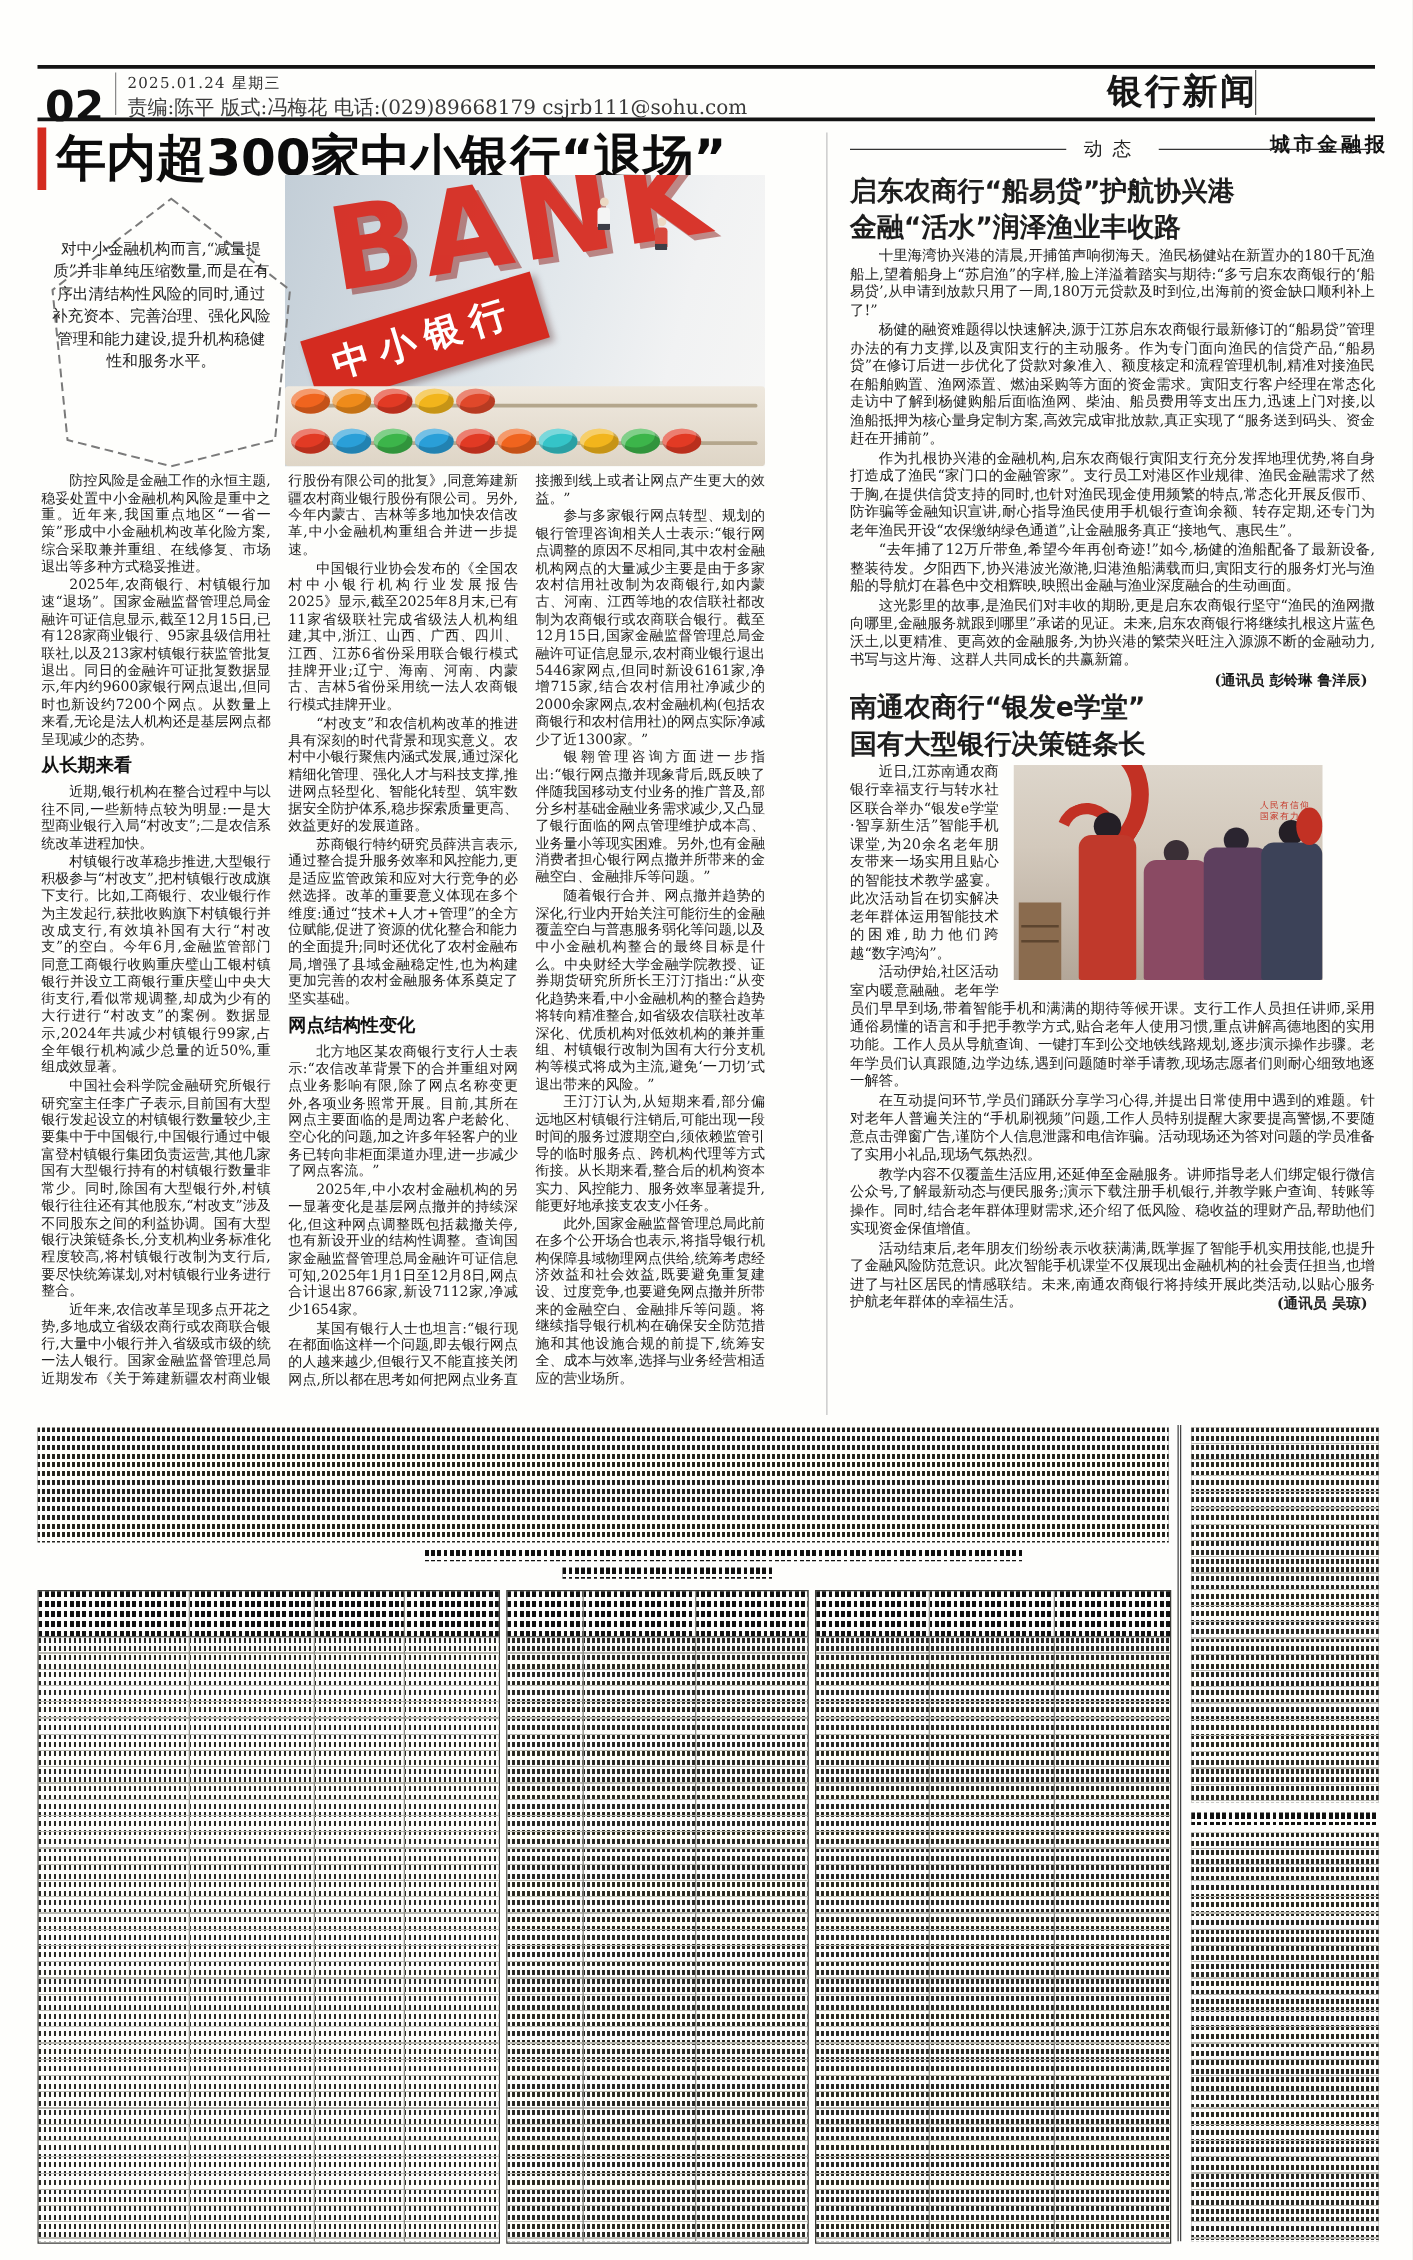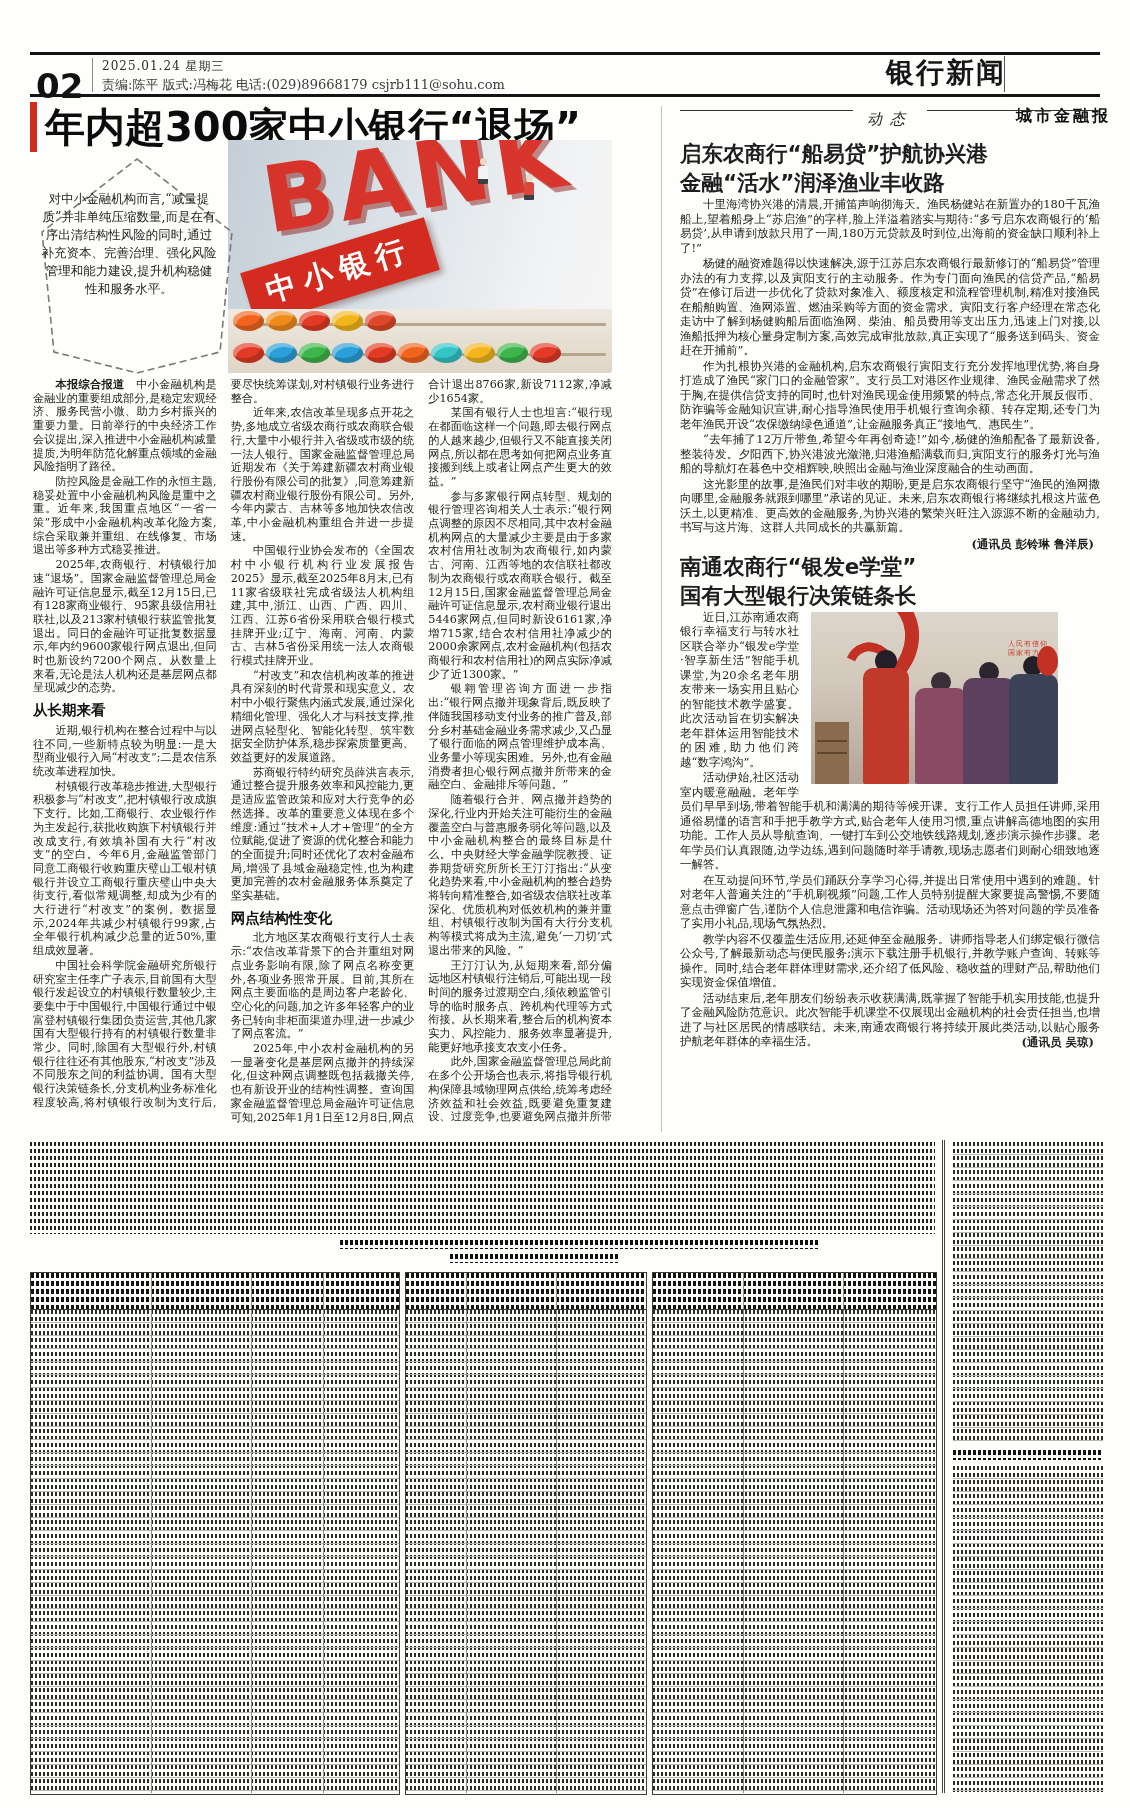--- a/index.html
+++ b/index.html
@@ -4,21 +4,21 @@
 <style>
   html,body{margin:0;padding:0;background:#e9e9e6;}
   #page{position:relative;width:1130px;height:1808px;background:#fefefc;margin:0 auto;
         font-family:"DejaVu Serif","Liberation Serif",serif;color:#1a1a1a;overflow:hidden;}
   .abs{position:absolute;}
   
   .rule{background:#141414;}
   #page-num{font-family:"DejaVu Sans","Liberation Sans",sans-serif;font-weight:800;font-size:34px;color:#111;}
   .hdr-vline{width:1px;background:#8a8a8a;}
   #date-line{font-size:12px;color:#2c2c2c;letter-spacing:1px;}
-  #editor-line{font-size:13px;color:#3a3a3a;}
+  #editor-line{font-size:16px;color:#3a3a3a;}
   #section-title{font-family:"DejaVu Sans","Liberation Sans",sans-serif;font-size:28px;font-weight:600;color:#161616;letter-spacing:2px;}
   #paper-name{font-weight:bold;font-size:16px;letter-spacing:3px;color:#111;margin-top:42px;}
   
   #accent-bar{width:7px;height:50px;background:var(--accent,#d42b20);}
   #main-headline{font-family:"DejaVu Sans","Liberation Sans",sans-serif;font-weight:900;font-size:40px;line-height:54px;color:#0c0c0c;white-space:nowrap;}
   
   #hero{width:384px;height:233px;overflow:hidden;background:linear-gradient(105deg,#c3ced7 0%,#dde4e9 45%,#f1f2f3 78%,#f6f6f5 100%);}
   #hero-bank{font-family:"DejaVu Sans","Liberation Sans",sans-serif;font-weight:900;font-size:92px;letter-spacing:5px;
              color:#d7281e;text-shadow:4px 5px 0 rgba(135,18,12,.5);transform:rotate(-9deg);opacity:.93;}
   #hero-banner{background:var(--accent,#d42b20);color:#fff;font-family:"DejaVu Sans","Liberation Sans",sans-serif;
@@ -37,21 +37,21 @@
   
   #body-cols{column-count:3;column-gap:14px;height:752px;overflow:hidden;
              font-size:11.2px;line-height:13.7px;text-align:justify;color:#1c1c1c;}
   #body-cols p{margin:0 0 1px;text-indent:2em;}
   #body-cols h3{font-family:"DejaVu Sans","Liberation Sans",sans-serif;font-size:14.5px;margin:9px 0 6px;color:#111;}
   #body-cols .lead b{font-family:"DejaVu Sans","Liberation Sans",sans-serif;}
   [data-repeat]{display:contents;}
   
   #main-sb-divider{width:1px;background:#c2c2c2;}
   #sidebar{width:420px;}
-  #dongtai{display:flex;align-items:flex-start;gap:14px;margin:4px 0 10px;font-style:italic;}
+  #dongtai{display:flex;align-items:center;gap:14px;margin:4px 0 10px;}
   #dongtai .dline{flex:1;height:1px;background:#333;}
   #dongtai .dlabel{font-family:"DejaVu Sans","Liberation Sans",sans-serif;font-size:15px;letter-spacing:8px;color:#222;}
   .sb-headline{font-family:"DejaVu Sans","Liberation Sans",sans-serif;font-weight:600;font-size:21.5px;line-height:29px;
                color:#1d1d1d;padding-left:34px;margin:0 0 10px;}
   .sb-body{font-size:11.5px;line-height:14.5px;text-align:justify;color:#222;}
   .sb-body p{margin:0 0 1px;text-indent:2em;}
   .byline{font-weight:bold;font-size:11.5px;text-align:right;margin:2px 6px 0 0;}
   
   #news-photo{float:right;width:247px;height:172px;margin:2px 42px 6px 12px;position:relative;overflow:hidden;
               background:linear-gradient(180deg,#ddd6cb 0%,#d3c9bc 38%,#b3a698 100%);}
@@ -114,21 +114,20 @@
   </div>
 
   <div class="abs" style="left:34px;top:156px;width:206px;height:220px;">
     <svg width="206" height="220" style="position:absolute;left:0;top:0;">
       <polygon points="103,3 198,76 186,196 103,217 20,196 8,76" fill="none" stroke="#7a7a7a" stroke-width="1.6" stroke-dasharray="7 4"></polygon>
     </svg>
     <div class="abs" id="callout-text" style="left:6px;right:22px;top:34px;">对中小金融机构而言,“减量提质”并非单纯压缩数量,而是在有序出清结构性风险的同时,通过补充资本、完善治理、强化风险管理和能力建设,提升机构稳健性和服务水平。</div>
   </div>
 
   <div class="abs" id="body-cols" style="left:33px;top:378px;width:579px;">
-    <p class="lead"><b>本报综合报道</b>　<span>中小金融机构是金融业的重要组成部分,是稳定宏观经济、服务民营小微、助力乡村振兴的重要力量。日前举行的中央经济工作会议提出,深入推进中小金融机构减量提质,为明年防范化解重点领域的金融风险指明了路径。</span></p>
     <div data-repeat="main_article.sections.0.rest"><p class="para">防控风险是金融工作的永恒主题,稳妥处置中小金融机构风险是重中之重。近年来,我国重点地区“一省一策”形成中小金融机构改革化险方案,综合采取兼并重组、在线修复、市场退出等多种方式稳妥推进。</p><p class="para">2025年,农商银行、村镇银行加速“退场”。国家金融监督管理总局金融许可证信息显示,截至12月15日,已有128家商业银行、95家县级信用社联社,以及213家村镇银行获监管批复退出。同日的金融许可证批复数据显示,年内约9600家银行网点退出,但同时也新设约7200个网点。从数量上来看,无论是法人机构还是基层网点都呈现减少的态势。</p></div>
     <h3>从长期来看</h3>
     <div data-repeat="main_article.sections.1.paragraphs"><p class="para">近期,银行机构在整合过程中与以往不同,一些新特点较为明显:一是大型商业银行入局“村改支”;二是农信系统改革进程加快。</p><p class="para">村镇银行改革稳步推进,大型银行积极参与“村改支”,把村镇银行改成旗下支行。比如,工商银行、农业银行作为主发起行,获批收购旗下村镇银行并改成支行,有效填补国有大行“村改支”的空白。今年6月,金融监管部门同意工商银行收购重庆璧山工银村镇银行并设立工商银行重庆璧山中央大街支行,看似常规调整,却成为少有的大行进行“村改支”的案例。数据显示,2024年共减少村镇银行99家,占全年银行机构减少总量的近50%,重组成效显著。</p><p class="para">中国社会科学院金融研究所银行研究室主任李广子表示,目前国有大型银行发起设立的村镇银行数量较少,主要集中于中国银行,中国银行通过中银富登村镇银行集团负责运营,其他几家国有大型银行持有的村镇银行数量非常少。同时,除国有大型银行外,村镇银行往往还有其他股东,“村改支”涉及不同股东之间的利益协调。国有大型银行决策链条长,分支机构业务标准化程度较高,将村镇银行改制为支行后,要尽快统筹谋划,对村镇银行业务进行整合。</p><p class="para">近年来,农信改革呈现多点开花之势,多地成立省级农商行或农商联合银行,大量中小银行并入省级或市级的统一法人银行。国家金融监督管理总局近期发布《关于筹建新疆农村商业银行股份有限公司的批复》,同意筹建新疆农村商业银行股份有限公司。另外,今年内蒙古、吉林等多地加快农信改革,中小金融机构重组合并进一步提速。</p><p class="para">中国银行业协会发布的《全国农村中小银行机构行业发展报告2025》显示,截至2025年8月末,已有11家省级联社完成省级法人机构组建,其中,浙江、山西、广西、四川、江西、江苏6省份采用联合银行模式挂牌开业;辽宁、海南、河南、内蒙古、吉林5省份采用统一法人农商银行模式挂牌开业。</p><p class="para">“村改支”和农信机构改革的推进具有深刻的时代背景和现实意义。农村中小银行聚焦内涵式发展,通过深化精细化管理、强化人才与科技支撑,推进网点轻型化、智能化转型、筑牢数据安全防护体系,稳步探索质量更高、效益更好的发展道路。</p><p class="para">苏商银行特约研究员薛洪言表示,通过整合提升服务效率和风控能力,更是适应监管政策和应对大行竞争的必然选择。改革的重要意义体现在多个维度:通过“技术+人才+管理”的全方位赋能,促进了资源的优化整合和能力的全面提升;同时还优化了农村金融布局,增强了县域金融稳定性,也为构建更加完善的农村金融服务体系奠定了坚实基础。</p></div>
     <h3>网点结构性变化</h3>
     <div data-repeat="main_article.sections.2.paragraphs"><p class="para">北方地区某农商银行支行人士表示:“农信改革背景下的合并重组对网点业务影响有限,除了网点名称变更外,各项业务照常开展。目前,其所在网点主要面临的是周边客户老龄化、空心化的问题,加之许多年轻客户的业务已转向非柜面渠道办理,进一步减少了网点客流。”</p><p class="para">2025年,中小农村金融机构的另一显著变化是基层网点撤并的持续深化,但这种网点调整既包括裁撤关停,也有新设开业的结构性调整。查询国家金融监督管理总局金融许可证信息可知,2025年1月1日至12月8日,网点合计退出8766家,新设7112家,净减少1654家。</p><p class="para">某国有银行人士也坦言:“银行现在都面临这样一个问题,即去银行网点的人越来越少,但银行又不能直接关闭网点,所以都在思考如何把网点业务直接搬到线上或者让网点产生更大的效益。”</p><p class="para">参与多家银行网点转型、规划的银行管理咨询相关人士表示:“银行网点调整的原因不尽相同,其中农村金融机构网点的大量减少主要是由于多家农村信用社改制为农商银行,如内蒙古、河南、江西等地的农信联社都改制为农商银行或农商联合银行。截至12月15日,国家金融监督管理总局金融许可证信息显示,农村商业银行退出5446家网点,但同时新设6161家,净增715家,结合农村信用社净减少的2000余家网点,农村金融机构(包括农商银行和农村信用社)的网点实际净减少了近1300家。”</p><p class="para">银翱管理咨询方面进一步指出:“银行网点撤并现象背后,既反映了伴随我国移动支付业务的推广普及,部分乡村基础金融业务需求减少,又凸显了银行面临的网点管理维护成本高、业务量小等现实困难。另外,也有金融消费者担心银行网点撤并所带来的金融空白、金融排斥等问题。”</p><p class="para">随着银行合并、网点撤并趋势的深化,行业内开始关注可能衍生的金融覆盖空白与普惠服务弱化等问题,以及中小金融机构整合的最终目标是什么。中央财经大学金融学院教授、证券期货研究所所长王汀汀指出:“从变化趋势来看,中小金融机构的整合趋势将转向精准整合,如省级农信联社改革深化、优质机构对低效机构的兼并重组、村镇银行改制为国有大行分支机构等模式将成为主流,避免‘一刀切’式退出带来的风险。”</p><p class="para">王汀汀认为,从短期来看,部分偏远地区村镇银行注销后,可能出现一段时间的服务过渡期空白,须依赖监管引导的临时服务点、跨机构代理等方式衔接。从长期来看,整合后的机构资本实力、风控能力、服务效率显著提升,能更好地承接支农支小任务。</p><p class="para">此外,国家金融监督管理总局此前在多个公开场合也表示,将指导银行机构保障县域物理网点供给,统筹考虑经济效益和社会效益,既要避免重复建设、过度竞争,也要避免网点撤并所带来的金融空白、金融排斥等问题。将继续指导银行机构在确保安全防范措施和其他设施合规的前提下,统筹安全、成本与效率,选择与业务经营相适应的营业场所。</p></div>
   </div>
 
   <div class="abs" id="main-sb-divider" style="left:661px;top:106px;height:1026px;"></div>
 
   <div class="abs" id="sidebar" style="left:680px;top:106px;">

